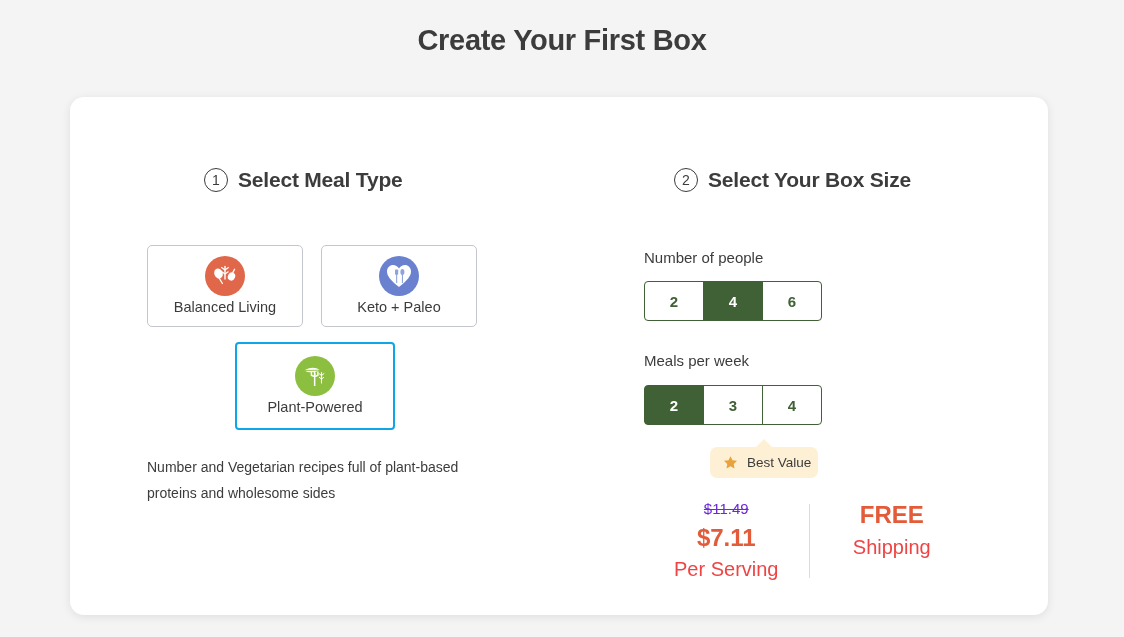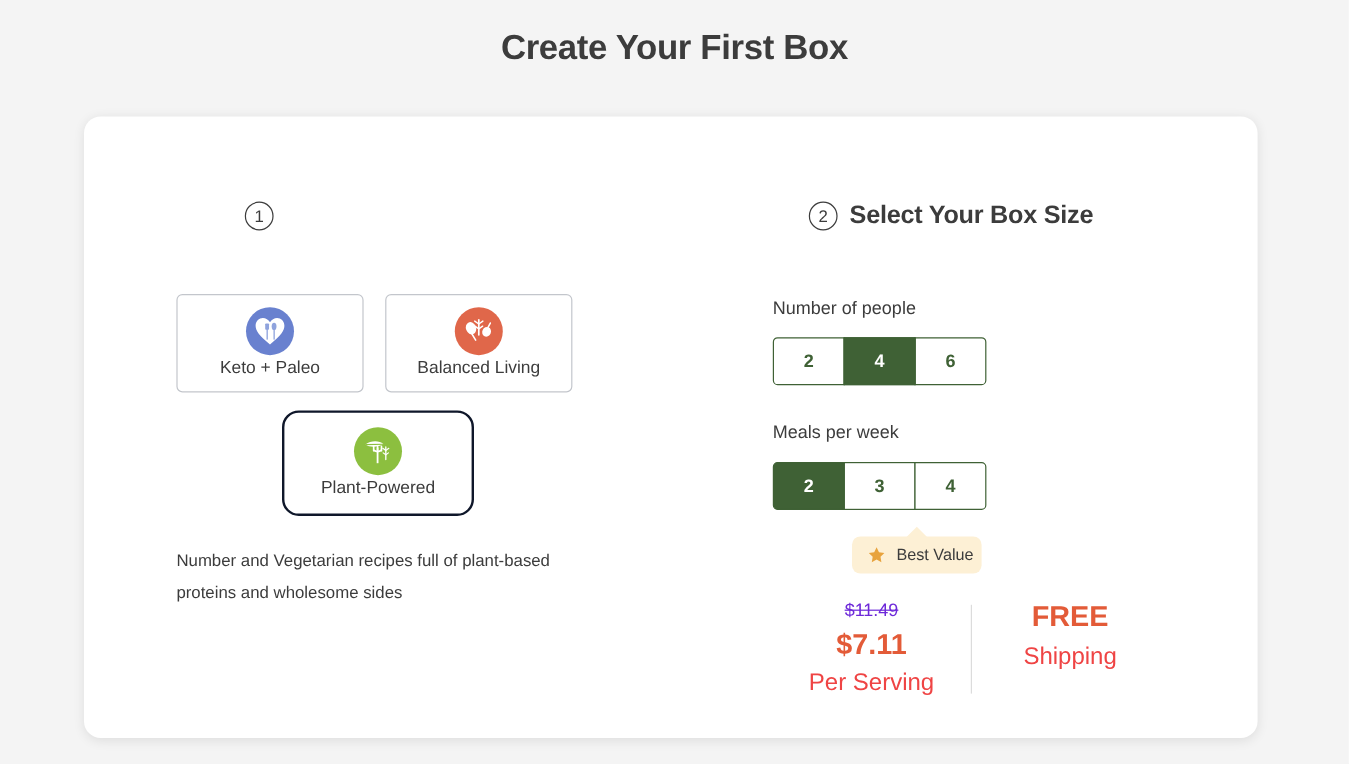--- a/index.html
+++ b/index.html
@@ -97,22 +97,22 @@
     border: 1px solid #c3c6cc;
     border-radius: 5px;
     display: flex;
     flex-direction: column;
     align-items: center;
     justify-content: center;
     gap: 3px;
     cursor: pointer;
   }
   .meal-card.selected {
-    border: 2px solid #0f172a;
-    border-radius: 14px;
+    border: 2px solid #0ea5e9;
+    border-radius: 4px;
   }
   .meal-card.wide { width: 160px; height: 88px; }
 
   .meal-icon {
     width: 40px;
     height: 40px;
     border-radius: 50%;
     display: flex;
     align-items: center;
     justify-content: center;
@@ -260,50 +260,51 @@
 
 <div class="page">
 
   <div class="page-title">Create Your First Box</div>
 
   <div class="main-card">
     <div class="columns">
 
       <div class="section-head left">
         <span class="step-circle">1</span>
+        <span class="section-title">Select Meal Type</span>
       </div>
 
       <div class="meal-grid">
         <div class="meal-row">
-
-          <div class="meal-card">
-            <span class="meal-icon keto">
-              <svg width="30" height="30" viewBox="0 0 30 30" aria-hidden="true">
-                <path d="M15 26 C6 19 3 14.5 3 10.5 C3 6.5 6 4 9 4 C11.5 4 13.7 5.4 15 7.6 C16.3 5.4 18.5 4 21 4 C24 4 27 6.5 27 10.5 C27 14.5 24 19 15 26 Z" fill="#ffffff"></path>
-                <rect x="11" y="8.5" width="3.2" height="5.2" rx="0.7" fill="#8fa3dd"></rect>
-                <rect x="12.1" y="13" width="1.1" height="9" fill="#8fa3dd"></rect>
-                <ellipse cx="18.4" cy="11" rx="2" ry="3" fill="#8fa3dd"></ellipse>
-                <rect x="17.9" y="13" width="1.1" height="9" fill="#8fa3dd"></rect>
-              </svg>
-            </span>
-            <span class="meal-label">Keto + Paleo</span>
-          </div>
 
           <div class="meal-card">
             <span class="meal-icon balanced">
               <svg width="30" height="30" viewBox="0 0 30 30" aria-hidden="true">
                 <ellipse cx="8.5" cy="12.5" rx="4.2" ry="5.2" transform="rotate(-22 8.5 12.5)" fill="#ffffff"></ellipse>
                 <path d="M8.8 16.5 L12.4 22.5" stroke="#ffffff" stroke-width="1.3" stroke-linecap="round"></path>
                 <path d="M15 5.5 L15 18" stroke="#ffffff" stroke-width="1.4" stroke-linecap="round"></path>
                 <path d="M15 9 L11.6 6.6 M15 9 L18.4 6.6 M15 13 L11.8 10.8 M15 13 L18.2 10.8" stroke="#ffffff" stroke-width="1.2" stroke-linecap="round"></path>
                 <ellipse cx="21.5" cy="15.5" rx="3.6" ry="4.1" transform="rotate(25 21.5 15.5)" fill="#ffffff"></ellipse>
                 <path d="M22.8 11.6 L24.6 8.2" stroke="#ffffff" stroke-width="1.3" stroke-linecap="round"></path>
               </svg>
             </span>
             <span class="meal-label">Balanced Living</span>
+          </div>
+
+          <div class="meal-card">
+            <span class="meal-icon keto">
+              <svg width="30" height="30" viewBox="0 0 30 30" aria-hidden="true">
+                <path d="M15 26 C6 19 3 14.5 3 10.5 C3 6.5 6 4 9 4 C11.5 4 13.7 5.4 15 7.6 C16.3 5.4 18.5 4 21 4 C24 4 27 6.5 27 10.5 C27 14.5 24 19 15 26 Z" fill="#ffffff"></path>
+                <rect x="11" y="8.5" width="3.2" height="5.2" rx="0.7" fill="#8fa3dd"></rect>
+                <rect x="12.1" y="13" width="1.1" height="9" fill="#8fa3dd"></rect>
+                <ellipse cx="18.4" cy="11" rx="2" ry="3" fill="#8fa3dd"></ellipse>
+                <rect x="17.9" y="13" width="1.1" height="9" fill="#8fa3dd"></rect>
+              </svg>
+            </span>
+            <span class="meal-label">Keto + Paleo</span>
           </div>
 
         </div>
 
         <div class="meal-row second">
           <div class="meal-card wide selected">
             <span class="meal-icon plant">
               <svg width="30" height="30" viewBox="0 0 30 30" aria-hidden="true">
                 <path d="M4.5 9.5 C9 6 16 6 19.5 9 C16 11.5 8.5 12.5 4.5 9.5 Z" fill="#ffffff"></path>
                 <path d="M4.5 9.5 L19.5 9.2" stroke="#8cbf3f" stroke-width="0.9"></path>

